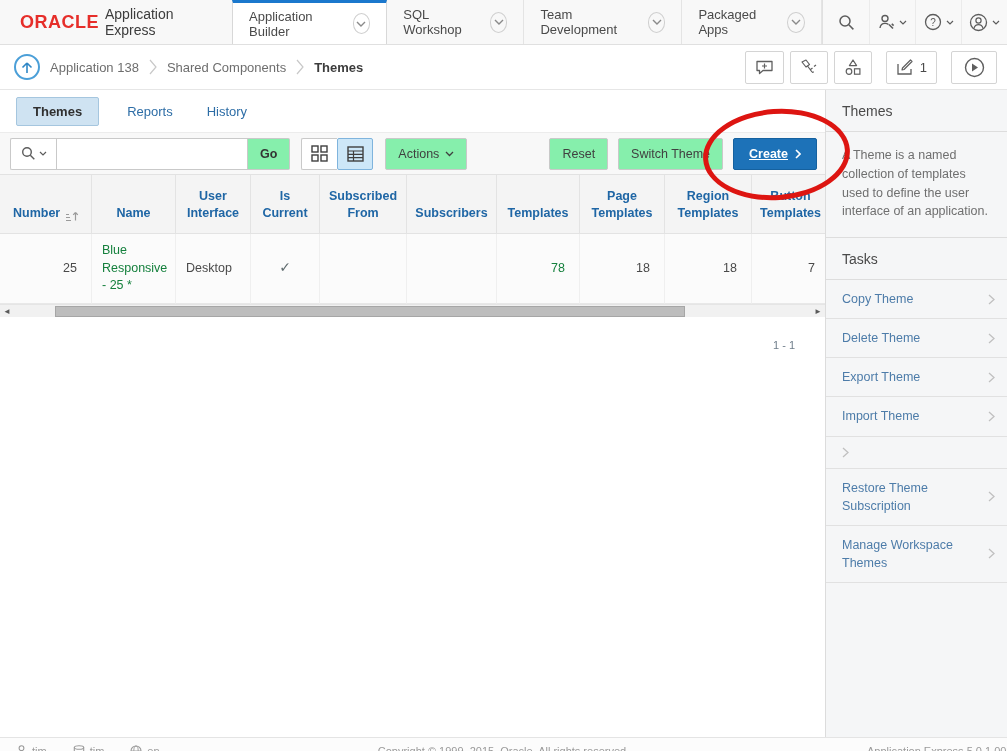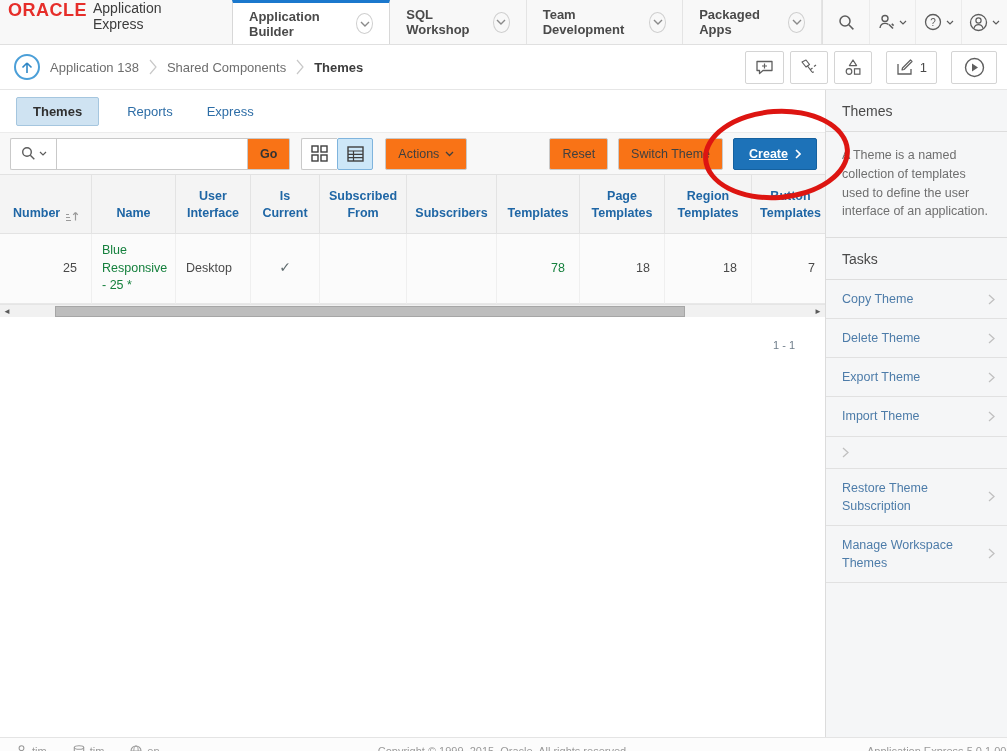--- a/index.html
+++ b/index.html
@@ -5,25 +5,25 @@
   * { margin:0; padding:0; box-sizing:border-box; }
   html,body { width:1007px; height:751px; overflow:hidden; }
   body {
     font-family:"Liberation Sans","DejaVu Sans",sans-serif;
     font-size:13px; color:#404040; background:#fff; position:relative;
   }
   svg { display:block; }
 
   
   .topnav { height:45px; background:#f8f8f8; border-bottom:1px solid #e0e0e0; display:flex; align-items:stretch; }
-  .logo { display:flex; padding:0 20px 0 8px; min-width:232px; }
+  .logo { display:flex; align-items:center; padding:0 20px 0 20px; min-width:232px; }
   .logo .brand { color:#e62e2a; font-weight:bold; font-size:18px; letter-spacing:.5px; }
   .logo .product { color:#3c3c3c; font-size:14px; margin-left:6px; }
   .nav-tabs { display:flex; align-items:stretch; }
-  .nav-tab { display:flex; align-items:center; gap:14px; padding:0 16px; color:#4a4a4a; font-size:13px; border-right:1px solid #e4e4e4; cursor:pointer; position:relative;font-weight:bold; }
+  .nav-tab { display:flex; align-items:center; gap:14px; padding:0 16px; color:#4a4a4a; font-size:13px; border-right:1px solid #e4e4e4; cursor:pointer; position:relative; }
   .nav-tab:first-child { border-left:1px solid #e4e4e4; }
   .nav-tab.active { background:#fff; border-top:3px solid #1b78cd; border-right:1px solid #d8d8d8; border-left:1px solid #d8d8d8; }
   .circ-chev { width:21px; height:21px; border:1px solid #cfcfcf; border-radius:50%; display:flex; align-items:center; justify-content:center; color:#8a8a8a; background:transparent; }
   .nav-icons { margin-left:auto; display:flex; align-items:stretch; border-left:1px solid #e0e0e0; }
   .nav-icon-btn { display:flex; align-items:center; justify-content:center; gap:4px; width:46px; color:#5c5c5c; border-left:1px solid #ebebeb; cursor:pointer; }
   .nav-icon-btn:first-child { border-left:none; }
 
   
   .crumb-bar { height:45px; background:#fff; border-bottom:1px solid #e6e6e6; display:flex; align-items:center; padding:0 10px 0 14px; }
   .up-circle { width:26px; height:26px; border:2px solid #4b9fd8; border-radius:50%; color:#2f87c6; display:flex; align-items:center; justify-content:center; margin-right:10px; cursor:pointer; background:#fff; }
@@ -37,21 +37,21 @@
 
   
   .content { display:flex; height:647px; }
   .main { width:825px; background:#fff; overflow:hidden; }
 
   .page-tabs { height:43px; display:flex; align-items:center; padding-left:16px; border-bottom:1px solid #ececec; background:#fff; }
   .ptab { font-size:13px; color:#2d6da6; margin-right:34px; cursor:pointer; }
   .ptab.active { color:#303030; font-weight:bold; background:#cfe3f2; border:1px solid #a5c6df; border-radius:2px; padding:6px 16px; margin-right:28px; }
 
   .toolbar { height:42px; background:#f8f8f8; border-bottom:1px solid #e2e2e2; display:flex; align-items:center; padding:0 8px 0 10px; }
-  .btn { height:32px; background:#f97316; border:1px solid #c9c9c9; border-radius:2px; color:#404040; font-size:12.5px; display:flex; align-items:center; justify-content:center; padding:4px 12px; cursor:pointer; font-family:inherit; }
+  .btn { height:32px; background:#86efac; border:1px solid #c9c9c9; border-radius:2px; color:#404040; font-size:12.5px; display:flex; align-items:center; justify-content:center; padding:4px 12px; cursor:pointer; font-family:inherit; }
   .search-group { display:flex; align-items:stretch; height:32px; }
   .search-lens { width:46px; background:#fff; border:1px solid #c9c9c9; border-right:none; border-radius:2px 0 0 2px; display:flex; align-items:center; justify-content:center; gap:3px; color:#5c5c5c; cursor:pointer; }
   .search-input { width:192px; border:1px solid #c9c9c9; border-radius:0; padding:0 8px; font-size:12.5px; font-family:inherit; color:#404040; outline:none; }
   .go-btn { border-left:none; border-radius:0 2px 2px 0; font-weight:bold; color:#333; }
   .view-toggle { display:flex; margin-left:11px; }
   .vt-btn { width:36px; height:32px; background:#fff; border:1px solid #c9c9c9; display:flex; align-items:center; justify-content:center; color:#3f3f3f; cursor:pointer; }
   .vt-btn.first { border-radius:2px 0 0 2px; border-right:none; }
   .vt-btn.selected { background:#cde7f8; border:1px solid #7fb4dd; border-radius:2px; }
   .actions-btn { margin-left:12px; gap:6px; color:#3f3f3f; }
   .spacer { flex:1; }
@@ -255,21 +255,21 @@
     </div>
   </div>
 </div>
 
 <div class="content">
   <div class="main">
 
     <div class="page-tabs">
       <span class="ptab active">Themes</span>
       <span class="ptab">Reports</span>
-      <span class="ptab">Express</span>
+      <span class="ptab">History</span>
     </div>
 
     <div class="toolbar">
       <div class="search-group">
         <span class="search-lens">
           <span>
               <svg width="15" height="15" viewBox="0 0 15 15">
                 <circle cx="6" cy="6" r="4.3" fill="none" stroke="currentColor" stroke-width="1.4"></circle>
                 <path d="M9.3 9.3l4 4" stroke="currentColor" stroke-width="1.4"></path>
               </svg>

